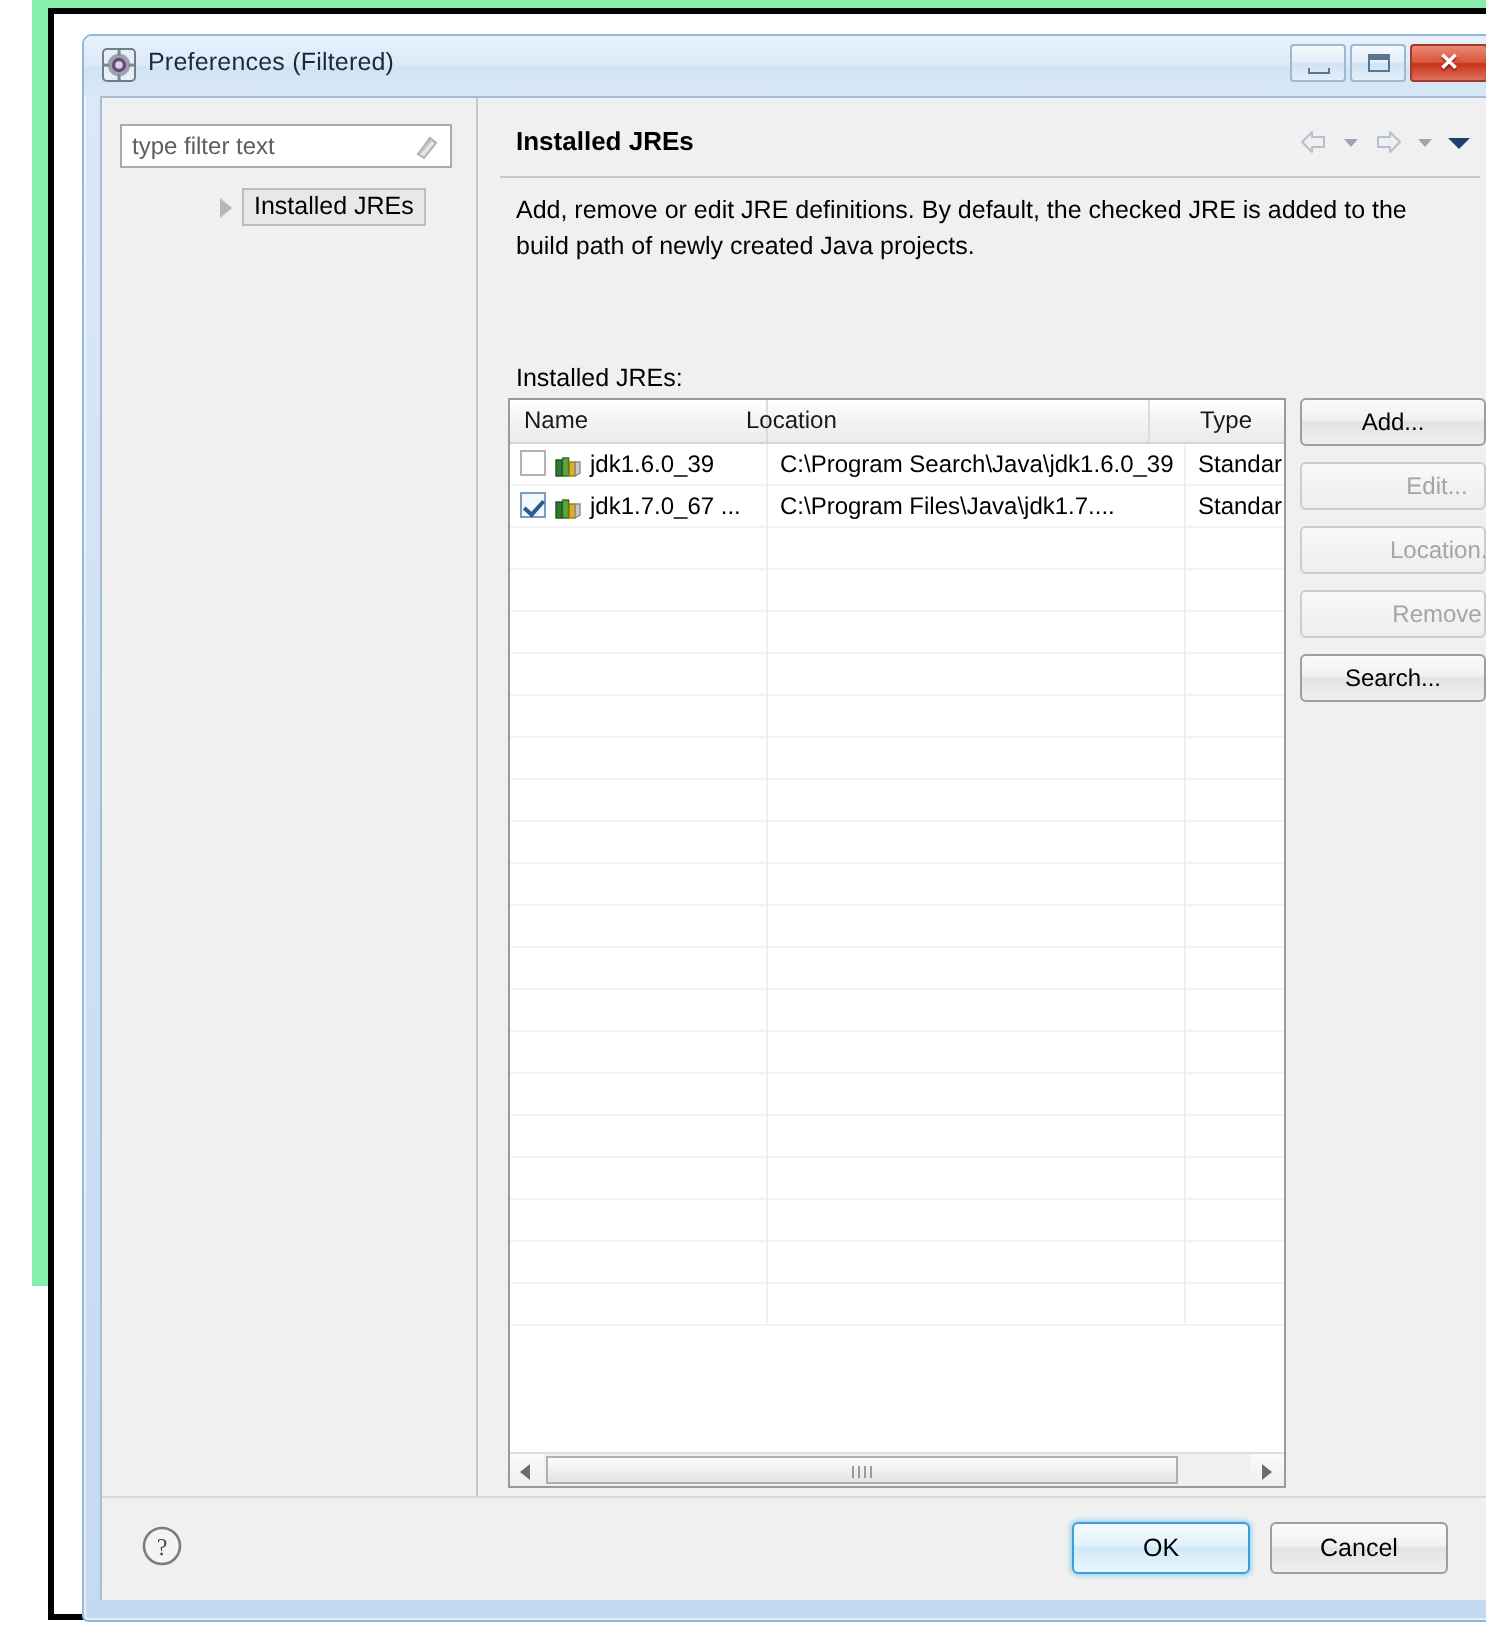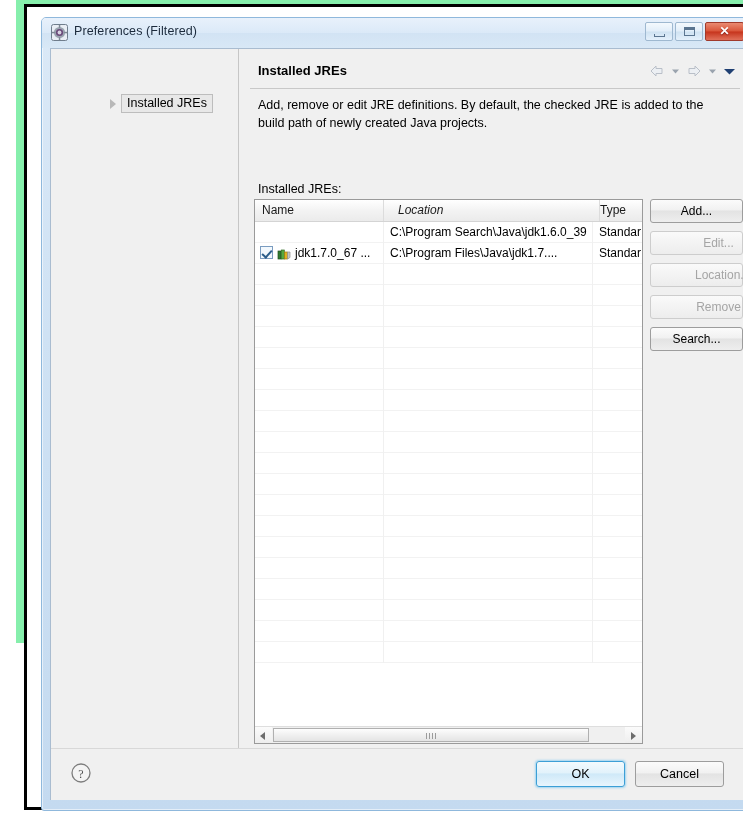--- a/index.html
+++ b/index.html
@@ -205,21 +205,21 @@
     border-bottom: 1px solid #d4d4d4;
   }
   .th {
     position: absolute; top: 0; height: 21px; line-height: 21px;
     font-size: 12px; color: #1a1a1a;
     padding-left: 7px;
     border-right: 1px solid #dcdcdc;
     white-space: nowrap; overflow: hidden;
   }
   #th-name { left: 0; width: 129px; }
-  #th-loc  { left: 136px; width: 209px; font-style: italic; }
+  #th-loc  { left: 111px; width: 209px; }
   #th-type { left: 338px; width: 49px; border-right: none; }
 
   #tbody { position: absolute; left: 0; top: 22px; width: 387px; }
   .trow {
     position: relative; height: 21px;
     border-bottom: 1px solid #f2f2f2;
   }
   .cell {
     position: absolute; top: 0; height: 20px; line-height: 20px;
     font-size: 12px; color: #000000;
@@ -385,20 +385,29 @@
         </div>
         <div class="winbtn" id="btn-close">
           <span class="close-glyph">✕</span>
         </div>
       </div>
 
       <div id="client">
 
         <div id="left-pane">
 
+          <div id="filter-box">
+            <span id="filter-text">type filter text</span>
+            <span id="filter-clear">
+              <svg width="15" height="15" viewBox="0 0 15 15">
+                <path d="M3 11 L9 3 L12 5.5 L6 13 Z" fill="#e4e4e4" stroke="#aeaeae" stroke-width="1"></path>
+                <path d="M4 10.5 L10 3.5" stroke="#c2c2c2" stroke-width="1"></path>
+              </svg>
+            </span>
+          </div>
 
           <div id="tree">
             <div class="tree-row" id="node-jres">
               <span class="tw closed"></span>
               <span id="jres-label">Installed JREs</span>
             </div>
           </div>
         </div>
 
         <div id="right-pane">
@@ -445,20 +454,32 @@
               <div class="th" id="th-name">Name</div>
               <div class="th" id="th-loc">Location</div>
               <div class="th" id="th-type">Type</div>
             </div>
 
             <div id="tbody">
 
               <div class="trow">
                 <span class="vline v1"></span>
                 <span class="vline v2"></span>
+                <div class="cell c-name">
+                  <span class="chk"></span>
+                  <span class="jre-ico">
+                    <svg width="14" height="13" viewBox="0 0 14 13">
+                      <rect x="1" y="3" width="3" height="8" fill="#2f7a2f" stroke="#1d4f1d" stroke-width="0.7"></rect>
+                      <rect x="4.3" y="2" width="3" height="9" fill="#57a93f" stroke="#2f6a22" stroke-width="0.7"></rect>
+                      <rect x="7.6" y="4" width="3" height="7" fill="#e0b020" stroke="#9c7a10" stroke-width="0.7"></rect>
+                      <path d="M10.6 11 L13 9.5 L13 4 L10.6 4 Z" fill="#c9c9c9" stroke="#8e8e8e" stroke-width="0.7"></path>
+                    </svg>
+                  </span>
+                  <span class="rowtext">jdk1.6.0_39</span>
+                </div>
                 <div class="cell c-loc">C:\Program Search\Java\jdk1.6.0_39</div>
                 <div class="cell c-type">Standar</div>
               </div>
 
               <div class="trow bold">
                 <span class="vline v1"></span>
                 <span class="vline v2"></span>
                 <div class="cell c-name">
                   <span class="chk on"></span>
                   <span class="jre-ico">

